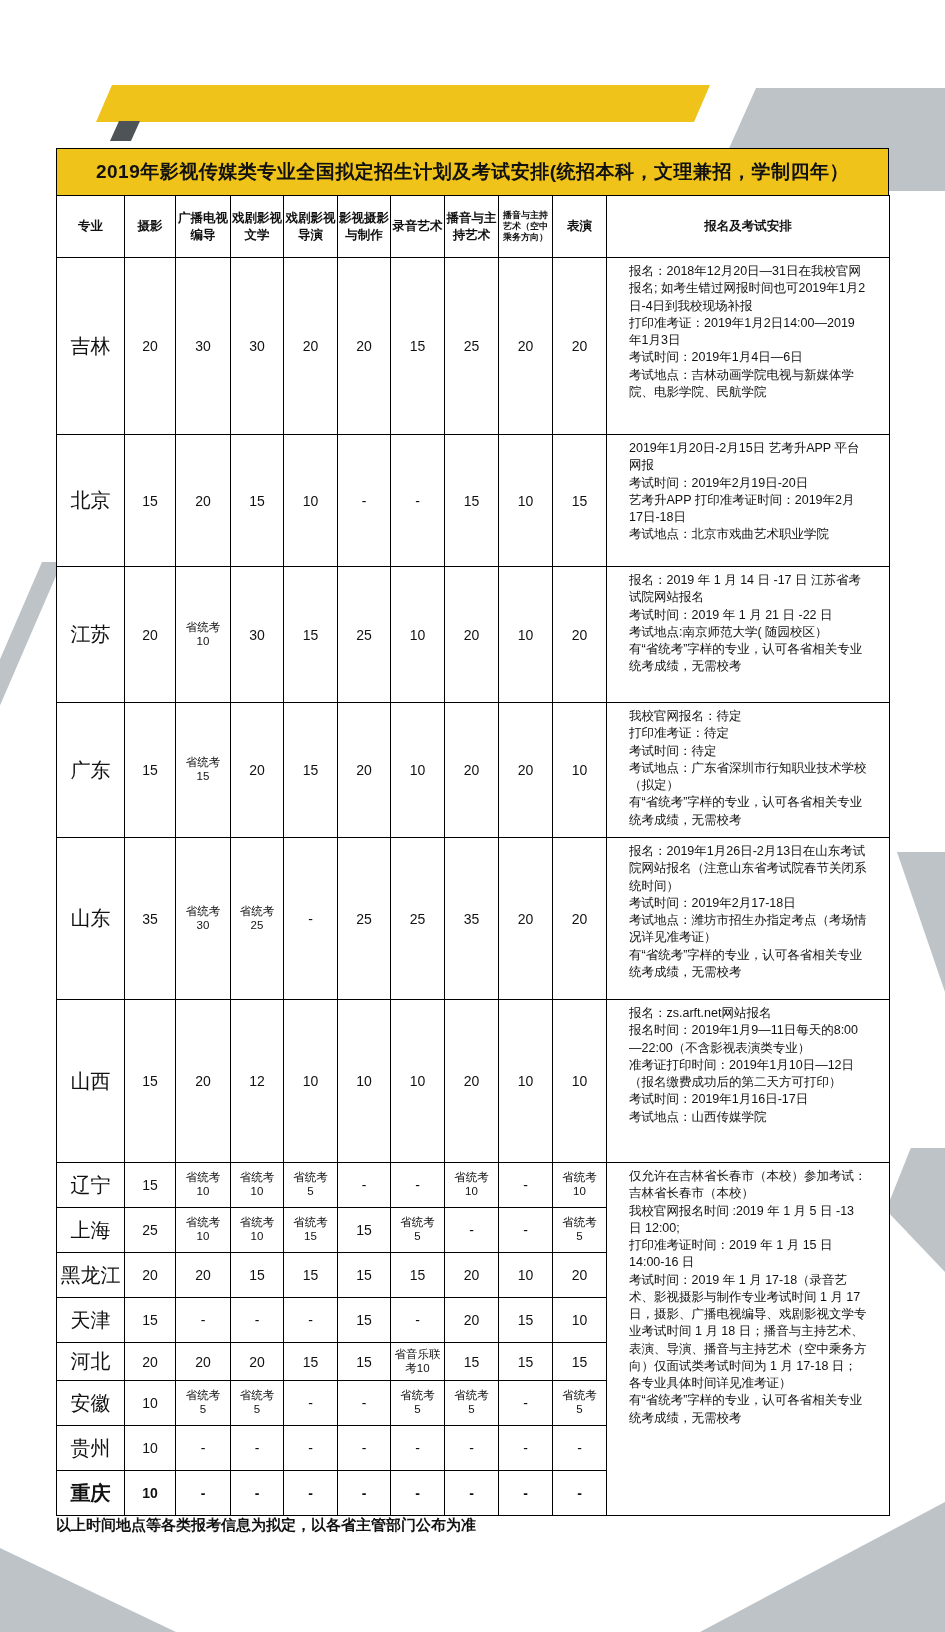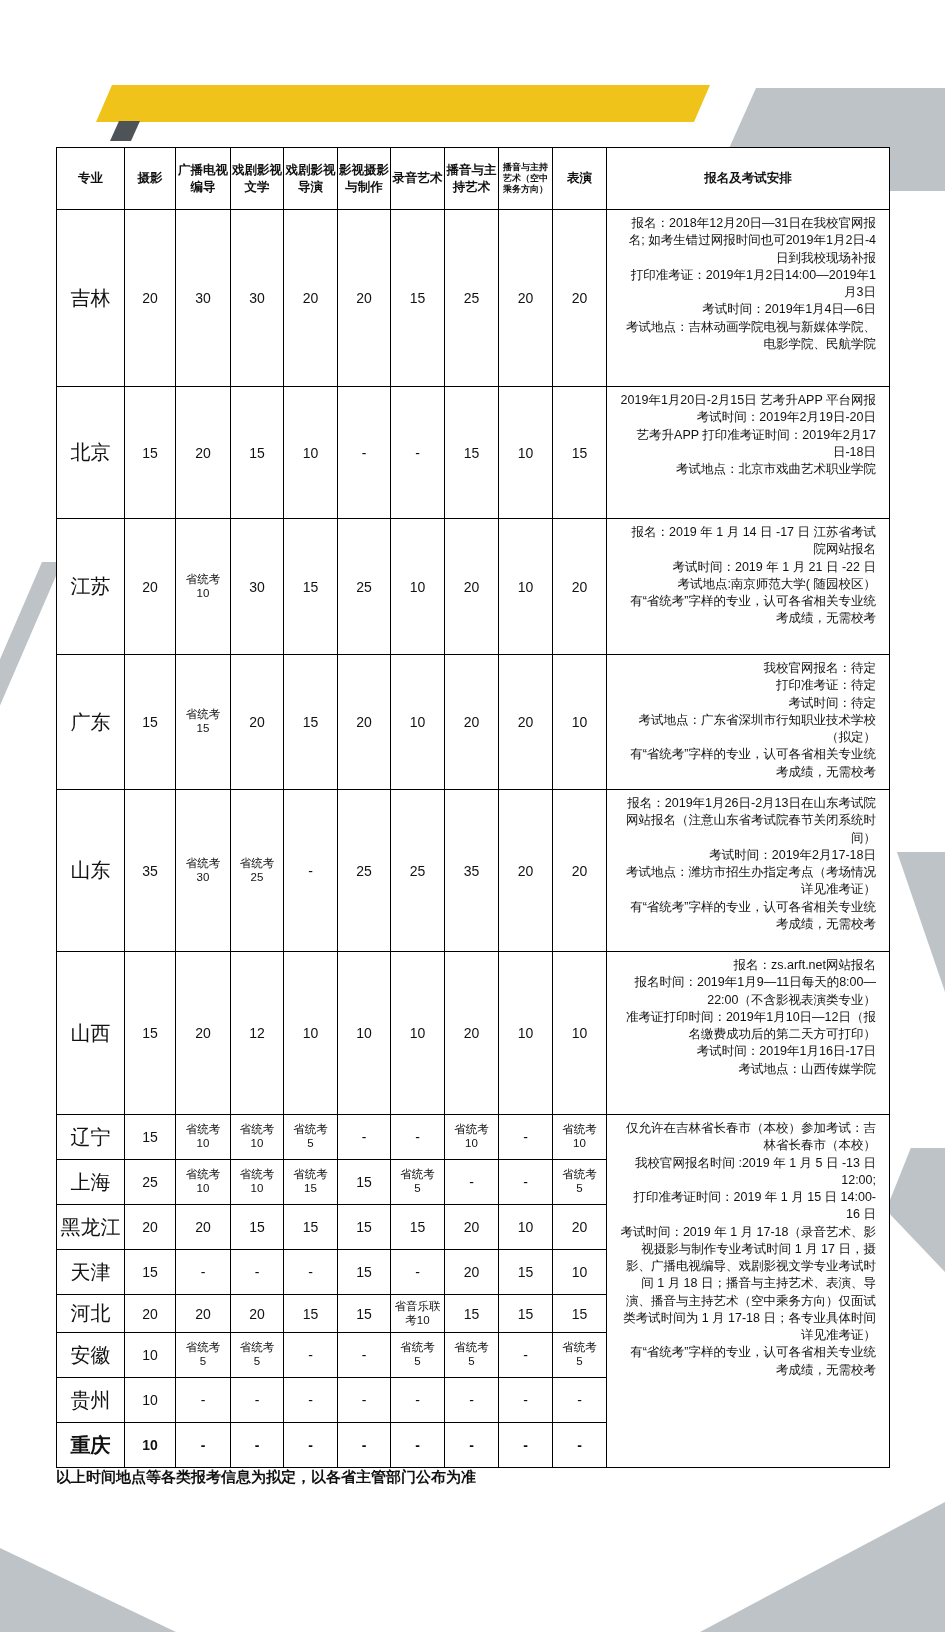--- a/index.html
+++ b/index.html
@@ -35,38 +35,39 @@
   }
   table.tbl{border-collapse:collapse;table-layout:fixed;width:833px;margin-top:-1px;}
   .tbl th,.tbl td{border:1px solid #000;background:#fff;text-align:center;vertical-align:middle;padding:2px;overflow:hidden;}
   .tbl thead tr{height:62px;}
   .tbl th{font-size:12.5px;font-weight:bold;line-height:1.3;padding:2px 1px;}
   .tbl th.th-small{font-size:9px;line-height:1.25;}
   .tbl td.num{font-size:14px;}
   .tbl td.num.small{font-size:11.5px;line-height:1.2;white-space:pre-line;}
   .tbl td.province{font-size:20px;}
   .tbl td.notes{
-    font-size:12.5px;text-align:right;vertical-align:top;
-    padding:5px 13px;line-height:1.38;white-space:pre-line;
+    font-size:12.5px;text-align:left;vertical-align:top;
+    padding:5px 22px;line-height:1.38;white-space:pre-line;
   }
   .footer{font-size:15px;font-weight:bold;color:#111;}
 </style>
 </head>
 <body>
 
 <div class="shape s-yellow"></div>
 <div class="shape s-notch"></div>
 <div class="shape s-tr"></div>
 <div class="shape s-left"></div>
 <div class="shape s-r1"></div>
 <div class="shape s-r2"></div>
 <div class="shape s-bl"></div>
 <div class="shape s-br"></div>
 
 <div class="doc">
+  <div class="banner">2019年影视传媒类专业全国拟定招生计划及考试安排(统招本科，文理兼招，学制四年）</div>
   <table class="tbl">
     <colgroup>
         <col style="width: 68px;">
         <col style="width: 51px;">
         <col style="width: 55px;">
         <col style="width: 53px;">
         <col style="width: 54px;">
         <col style="width: 53px;">
         <col style="width: 54px;">
         <col style="width: 54px;">

